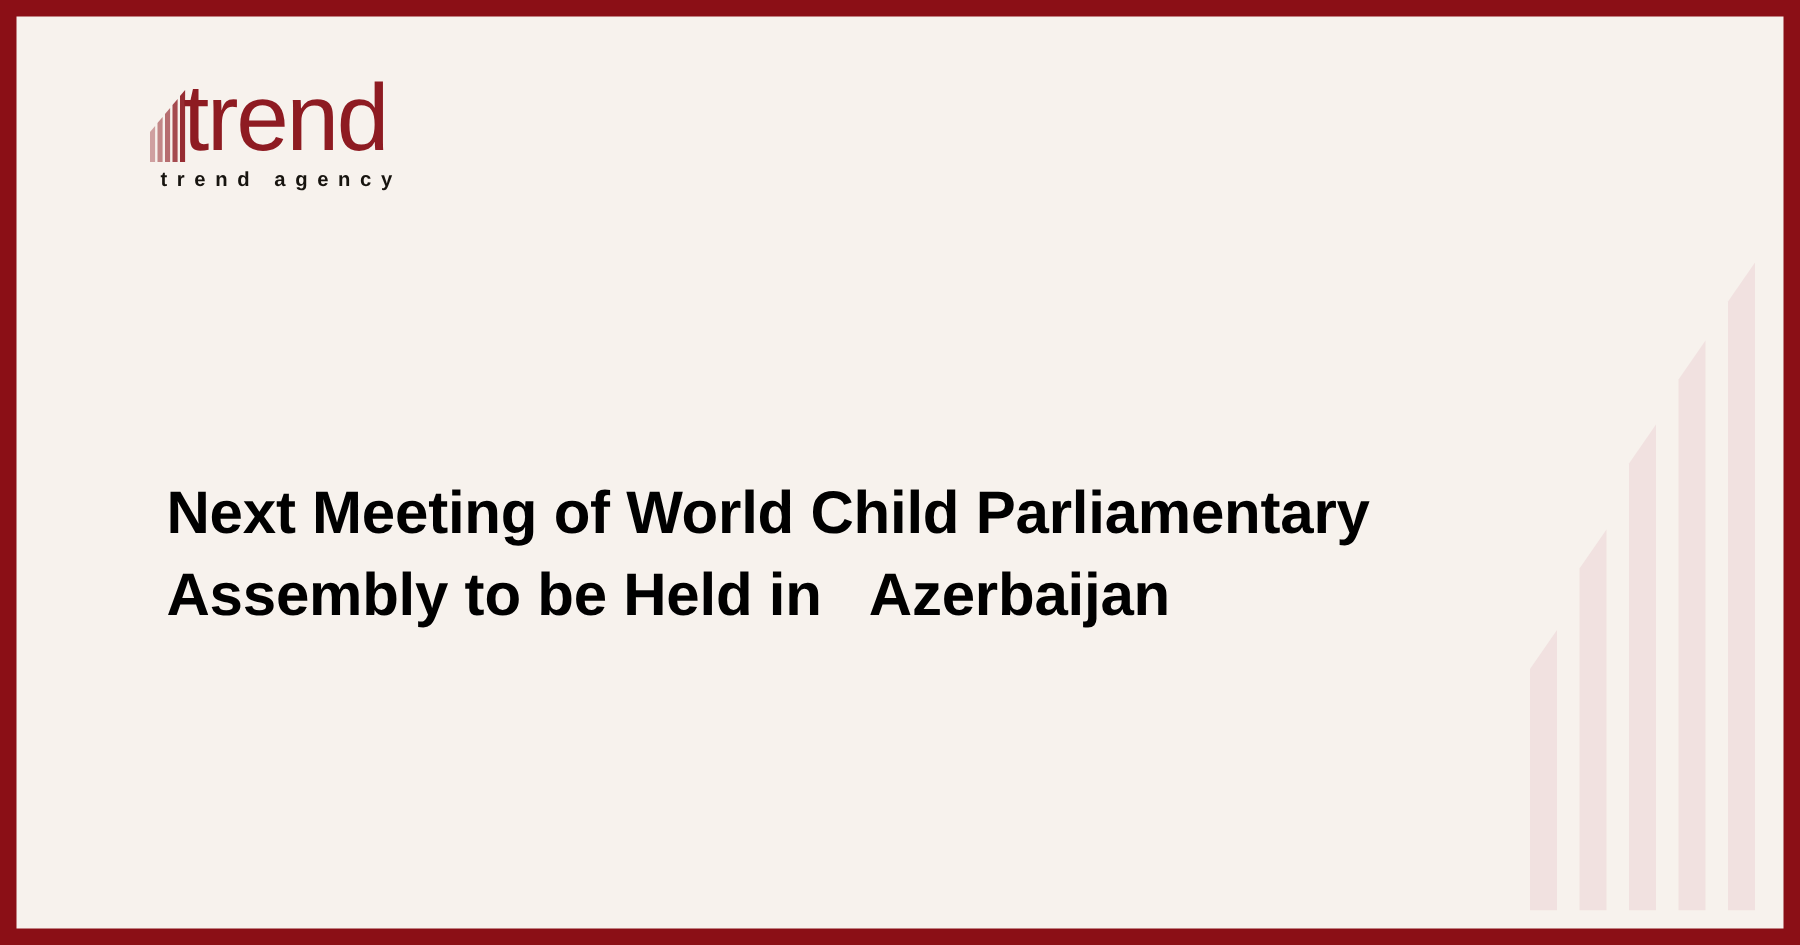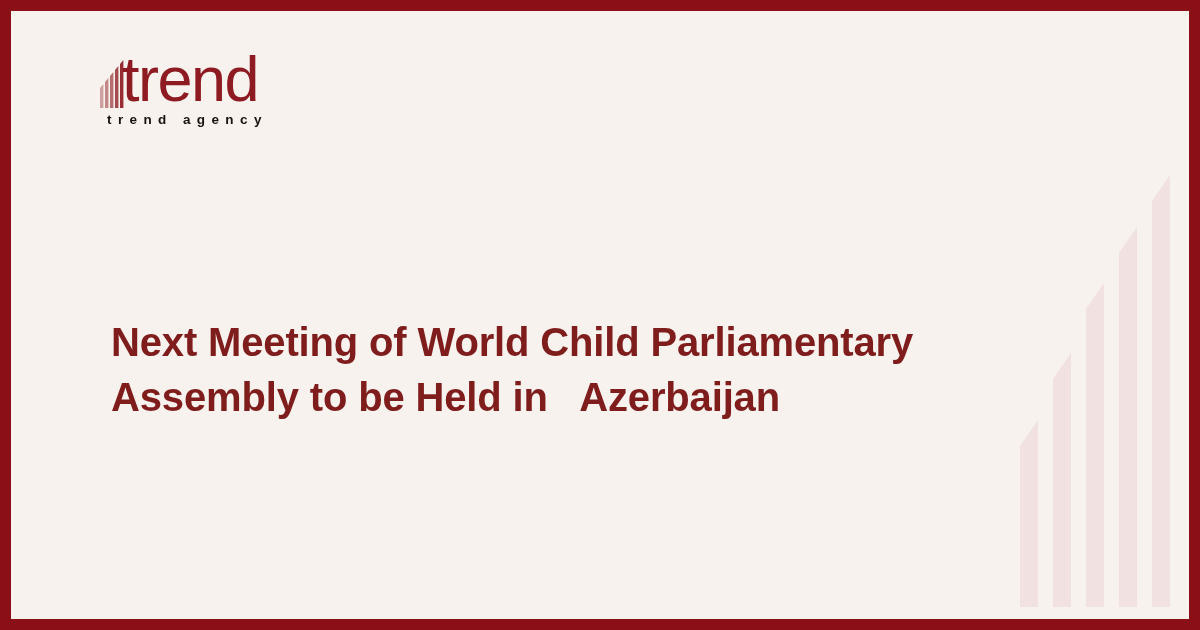--- a/index.html
+++ b/index.html
@@ -106,15 +106,15 @@
   </div>
 
   <svg id="watermark" viewBox="0 0 150 432" preserveAspectRatio="none" aria-hidden="true">
       <polygon points="0,432 0,271 18,245 18,432" fill="#F1E1E0"></polygon>
       <polygon points="33,432 33,204 51,178 51,432" fill="#F1E1E0"></polygon>
       <polygon points="66,432 66,134 84,108 84,432" fill="#F1E1E0"></polygon>
       <polygon points="99,432 99,78 117,52 117,432" fill="#F1E1E0"></polygon>
       <polygon points="132,432 132,26 150,0 150,432" fill="#F1E1E0"></polygon>
     </svg>
 
-  <h1 id="headline" style="color: #7f1d1d;">Next Meeting of World Child Parliamentary Assembly to be Held in   Azerbaijan</h1>
+  <h1 id="headline" style="color: #000000;">Next Meeting of World Child Parliamentary Assembly to be Held in   Azerbaijan</h1>
 
 </div>
 
 </body></html>

